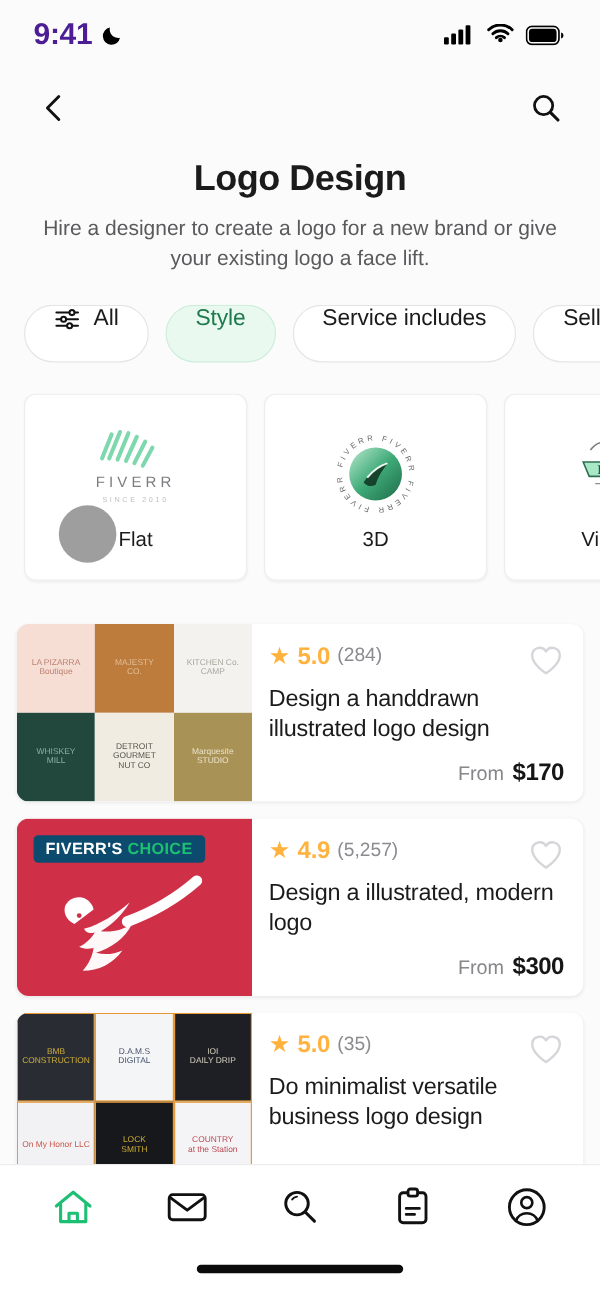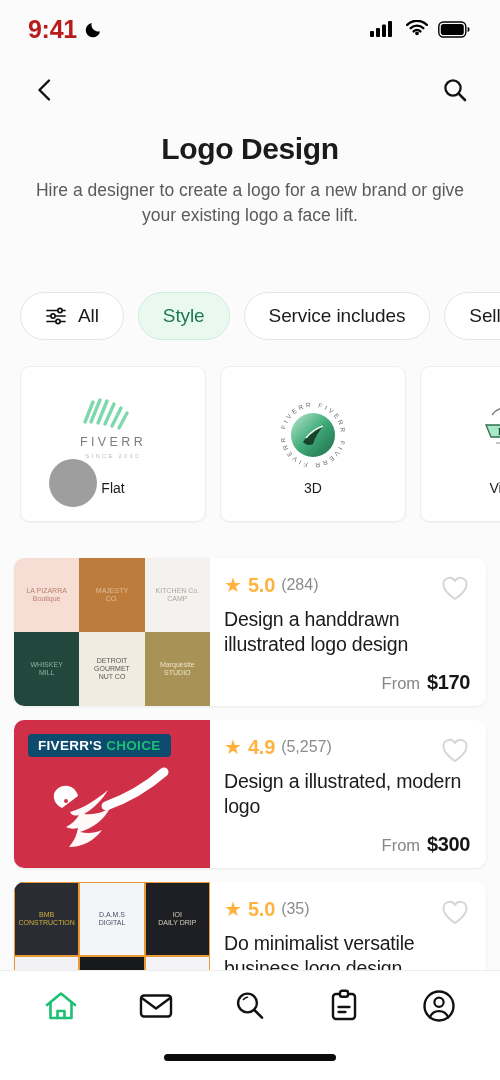--- a/index.html
+++ b/index.html
@@ -8,49 +8,49 @@
     font-family:"Liberation Sans", sans-serif;
     background:#ffffff; color:#222325;
     -webkit-font-smoothing:antialiased;
   }
   #phone { position:relative; width:500px; height:1080px; background:#fbfbfb; overflow:hidden; }
 
   
   .statusbar { height:58px; display:flex; align-items:center; justify-content:space-between;
                padding:0 30px 0 28px; background:#fbfbfb; }
   .sb-left { display:flex; align-items:center; gap:7px; }
-  .sb-time { font-size:25px; font-weight:700; letter-spacing:-0.3px; color:#b91c1c; }
+  .sb-time { font-size:25px; font-weight:700; letter-spacing:-0.3px; color:#4c1d95; }
   .sb-right { display:flex; align-items:center; gap:9px; }
 
   
   .navbar { height:64px; display:flex; align-items:center; justify-content:space-between;
             padding:0 28px; background:#fbfbfb; }
   .nav-btn { width:34px; height:34px; display:flex; align-items:center; justify-content:center; cursor:pointer; }
 
   
   .titleblock { padding:10px 20px 0; text-align:center; background:#fbfbfb; }
   .page-title { font-size:30px; font-weight:700; letter-spacing:-0.4px; color:#1b1b1b; }
   .page-sub { margin-top:12px; font-size:17.5px; line-height:1.42; color:#5a5a5d; padding:0 8px; }
 
   
   .chips { margin-top:26px; display:flex; gap:14px; padding:0 20px 4px; overflow:hidden; white-space:nowrap; }
-  .chip { flex:0 0 auto; height:48px; display:flex; align-items:center; gap:11px;
+  .chip { flex:0 0 auto; height:48px; display:flex; gap:11px;
           padding:0 24px; border:1.5px solid #e4e5e7; border-radius:26px; background:#fff;
-          font-size:19px; color:#1b1b1b; cursor:pointer;margin-top:38px; }
+          font-size:19px; color:#1b1b1b; cursor:pointer; }
   .chip.active { background:#e9f9f0; border-color:#cdeedb; color:#1f7a4d; }
   .chip .lbl { letter-spacing:-0.1px; }
 
   
   .stylerow { margin-top:22px; display:flex; gap:14px; padding:0 20px 10px; overflow:hidden; }
   .stylecard { flex:0 0 186px; height:156px; background:#fff; border:1px solid #ededee;
                border-radius:10px; position:relative; display:flex; flex-direction:column;
                align-items:center; justify-content:center; cursor:pointer;
                box-shadow:0 1px 2px rgba(0,0,0,.04); }
   .sc-art { height:86px; display:flex; align-items:center; justify-content:center; }
-  .sc-label { font-size:14px; font-weight:500; color:#1b1b1b; margin-top:2px; }
+  .sc-label { font-size:17px; font-weight:500; color:#1b1b1b; margin-top:2px; }
   .cursor-dot { position:absolute; width:48px; height:48px; border-radius:50%;
                 background:rgba(120,120,120,.72); left:28px; bottom:14px; }
 
   
   .giglist { margin-top:26px; padding:0 14px; display:flex; flex-direction:column; gap:14px; }
   .gigcard { display:flex; background:#fff; border-radius:10px; overflow:hidden;
              box-shadow:0 1px 3px rgba(0,0,0,.07); cursor:pointer; }
   .gig-thumb { flex:0 0 196px; height:148px; position:relative; overflow:hidden; }
   .gig-body { flex:1; padding:16px 16px 12px 14px; display:flex; flex-direction:column; position:relative; }
   .gig-top { display:flex; align-items:flex-start; justify-content:space-between; }

